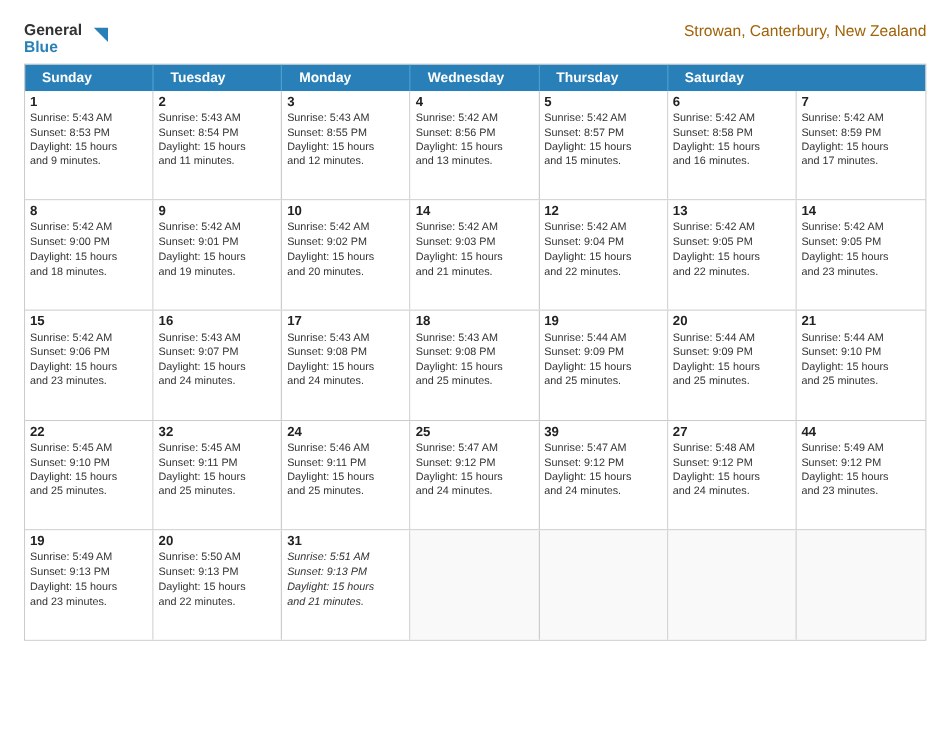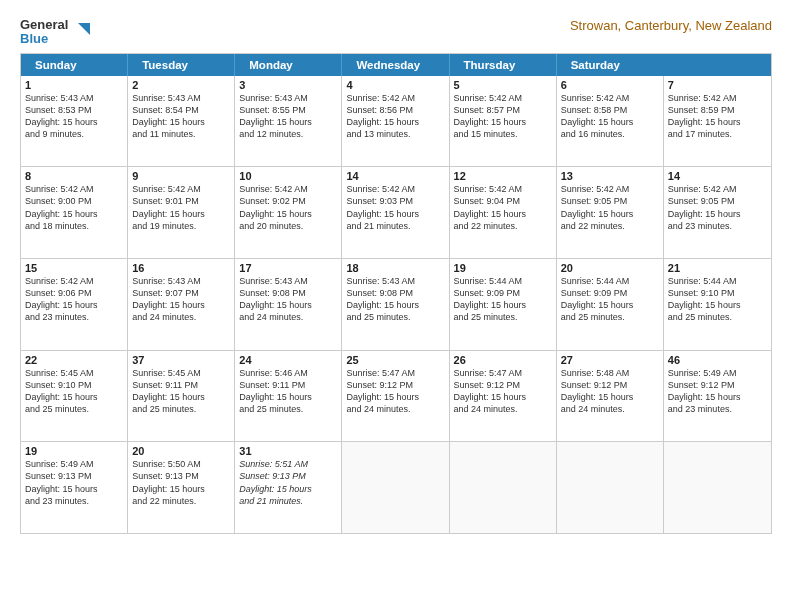--- a/index.html
+++ b/index.html
@@ -281,56 +281,56 @@
         </div>
         <div class="cal-row">
           <div class="cal-cell">
             <span class="day-num">22</span>
             <div class="cell-text" style="white-space: pre-line;">Sunrise: 5:45 AM
 Sunset: 9:10 PM
 Daylight: 15 hours
 and 25 minutes.</div>
           </div>
           <div class="cal-cell">
-            <span class="day-num">37</span>
+            <span class="day-num">32</span>
             <div class="cell-text" style="white-space: pre-line;">Sunrise: 5:45 AM
 Sunset: 9:11 PM
 Daylight: 15 hours
 and 25 minutes.</div>
           </div>
           <div class="cal-cell">
             <span class="day-num">24</span>
             <div class="cell-text" style="white-space: pre-line;">Sunrise: 5:46 AM
 Sunset: 9:11 PM
 Daylight: 15 hours
 and 25 minutes.</div>
           </div>
           <div class="cal-cell">
             <span class="day-num">25</span>
             <div class="cell-text" style="white-space: pre-line;">Sunrise: 5:47 AM
 Sunset: 9:12 PM
 Daylight: 15 hours
 and 24 minutes.</div>
           </div>
           <div class="cal-cell">
-            <span class="day-num">26</span>
+            <span class="day-num">39</span>
             <div class="cell-text" style="white-space: pre-line;">Sunrise: 5:47 AM
 Sunset: 9:12 PM
 Daylight: 15 hours
 and 24 minutes.</div>
           </div>
           <div class="cal-cell">
             <span class="day-num">27</span>
             <div class="cell-text" style="white-space: pre-line;">Sunrise: 5:48 AM
 Sunset: 9:12 PM
 Daylight: 15 hours
 and 24 minutes.</div>
           </div>
           <div class="cal-cell">
-            <span class="day-num">46</span>
+            <span class="day-num">44</span>
             <div class="cell-text" style="white-space: pre-line;">Sunrise: 5:49 AM
 Sunset: 9:12 PM
 Daylight: 15 hours
 and 23 minutes.</div>
           </div>
         </div>
         <div class="cal-row">
           <div class="cal-cell">
             <span class="day-num">19</span>
             <div class="cell-text" style="white-space: pre-line;">Sunrise: 5:49 AM

